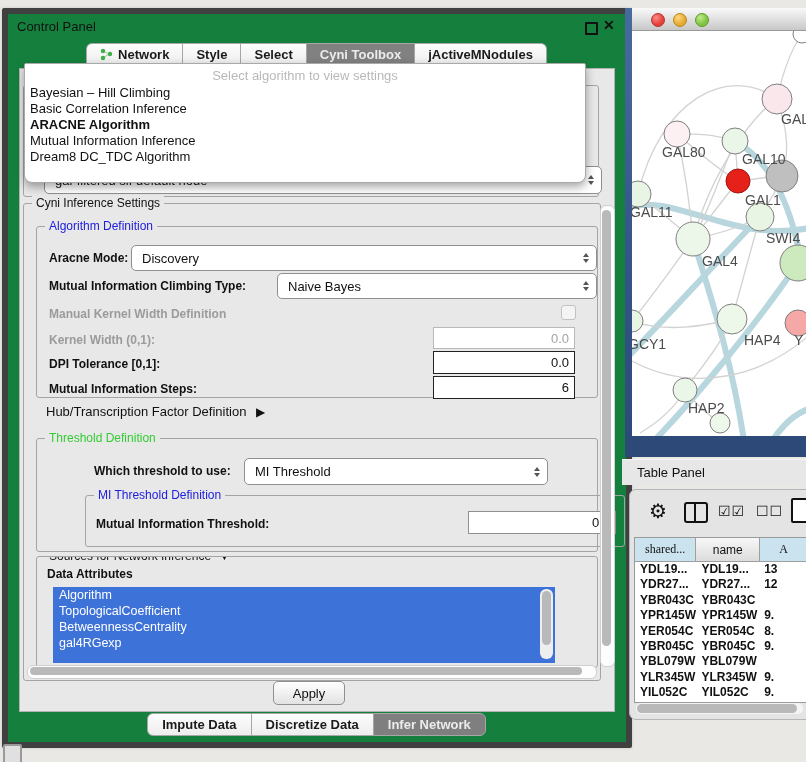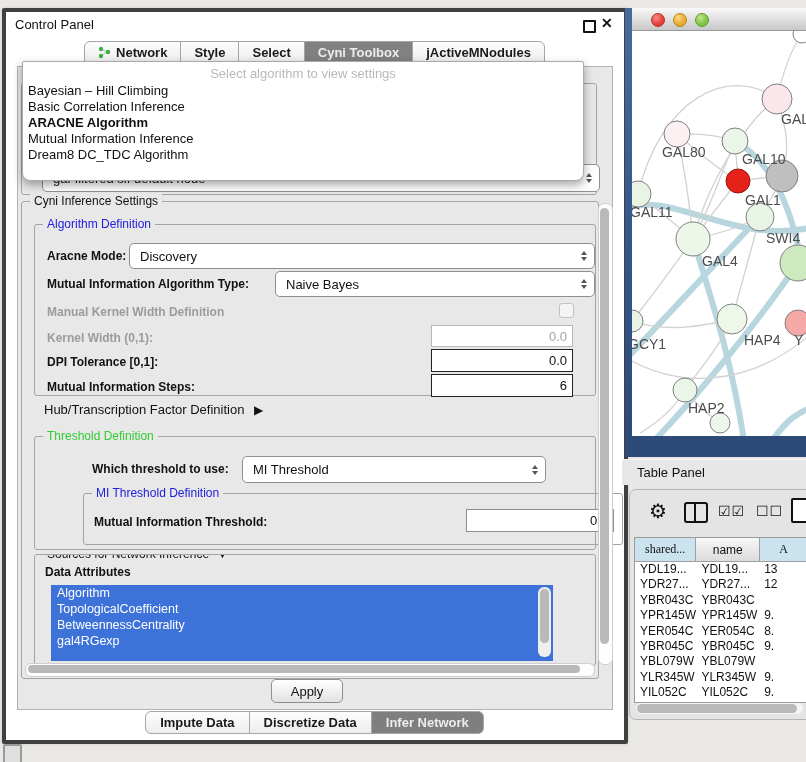--- a/index.html
+++ b/index.html
@@ -1,21 +1,21 @@
 <!DOCTYPE html>
 <html><head>
 <meta charset="utf-8">
 <style>
   html,body{margin:0;padding:0}
   body{font-family:"Liberation Sans",sans-serif;}
   .screen{position:relative;width:806px;height:762px;background:#eae8e5;overflow:hidden;}
 
   
-  .cp{position:absolute;left:2px;top:8px;width:618px;height:728px;background:#ffffff;
-      border:4px solid #404040;border-radius:2px;box-shadow:0 0 3px rgba(0,0,0,.15);}
+  .cp{position:absolute;left:2px;top:8px;width:618px;height:728px;background:#15803d;
+      border:6px solid #404040;border-radius:2px;box-shadow:0 0 3px rgba(0,0,0,.15);}
   .cp-title{position:absolute;left:9px;top:5px;font-size:13px;color:#111;}
   .float-btn{position:absolute;left:577px;top:8px;width:9px;height:9px;border:2px solid #111;border-radius:1px;background:transparent;cursor:pointer;}
   .close-btn{position:absolute;left:595px;top:3px;font-size:14px;font-weight:bold;color:#111;cursor:pointer;}
 
   .tabs{position:absolute;left:0;right:0;top:29px;display:flex;justify-content:center;height:23px;}
   .tab{display:flex;align-items:center;gap:5px;padding:0 13px;font-size:13px;font-weight:600;color:#1a1a1a;
        background:linear-gradient(#fdfdfd,#ededed);border:1px solid #a6a6a6;margin-left:-1px;cursor:pointer;}
   .tab:first-child{border-radius:6px 0 0 0;}
   .tab:last-child{border-radius:0 6px 0 0;}
   .tab.sel{background:#818181;color:#ececec;}
@@ -88,21 +88,21 @@
   .colicon::after{content:"";position:absolute;left:8px;top:0;width:2px;height:17px;background:#111;}
   .checks{position:absolute;top:13px;font-size:14px;color:#111;letter-spacing:1px;cursor:pointer;}
   .docicon{position:absolute;left:161px;top:8px;width:15px;height:21px;border:2px solid #111;border-radius:2px;background:#fff;cursor:pointer;}
   .tbl{position:absolute;left:4px;top:47px;width:173px;height:164px;background:#fff;border:1px solid #9a9a9a;overflow:hidden;}
   .thead{display:flex;height:24px;font-size:12px;color:#111;}
   .th{display:flex;align-items:center;justify-content:center;border-right:1px solid #9f9f9f;border-bottom:1px solid #9f9f9f;box-sizing:border-box;cursor:pointer;}
   .th.hl{background:#cbe3ef;font-family:Liberation Serif, serif;}
   .th.plain{background:linear-gradient(#f7f7f7,#dcdcdc);}
   .c1{width:77px;} .c2{width:80px;} .c3{width:60px;}
   .trow{display:flex;height:15.4px;line-height:15.4px;font-size:12px;color:#111;cursor:default;}
-  .trow span{overflow:hidden;white-space:nowrap;}
+  .trow span{overflow:hidden;white-space:nowrap;font-weight:bold;}
   .trow .c1,.trow .c2{padding-left:5px;box-sizing:border-box;}
   .trow .c3{padding-left:4px;box-sizing:border-box;}
   .tp-hscroll{position:absolute;left:6px;top:213px;width:167px;height:11px;background:#f4f4f4;border-radius:5px;}
   .tp-hscroll .thumb{position:absolute;left:1px;top:1px;width:160px;height:9px;background:#b9b9b9;border-radius:5px;}
 
   .mini-square{position:absolute;left:3px;top:744px;width:15px;height:18px;border:2px solid #9a9a9a;background:#e0e0e0;border-radius:2px;cursor:pointer;}
 
   svg text{font-family:"Liberation Sans",sans-serif;font-size:14px;fill:#4c4c4c;}
 </style>
 </head>
@@ -163,21 +163,21 @@
 
           <span class="lbl" style="left:12px;top:24px;">Aracne Mode:</span>
           <div class="combo" style="left:94px;top:18px;width:432px;height:24px;">
             <span>Discovery</span>
             <span class="spin">
                 <i class="up"></i>
                 <i class="dn"></i>
               </span>
           </div>
 
-          <span class="lbl" style="left:12px;top:52px;">Mutual Information Algorithm Type:</span>
+          <span class="lbl" style="left:12px;top:52px;">Mutual Information Climbing Type:</span>
           <div class="combo" style="left:240px;top:46px;width:286px;height:24px;">
             <span>Naive Bayes</span>
             <span class="spin">
                 <i class="up"></i>
                 <i class="dn"></i>
               </span>
           </div>
 
           <span class="lbl dis" style="left:12px;top:80px;">Manual Kernel Width Definition</span>
           <div class="checkbox" style="left:524px;top:78px;"></div>

